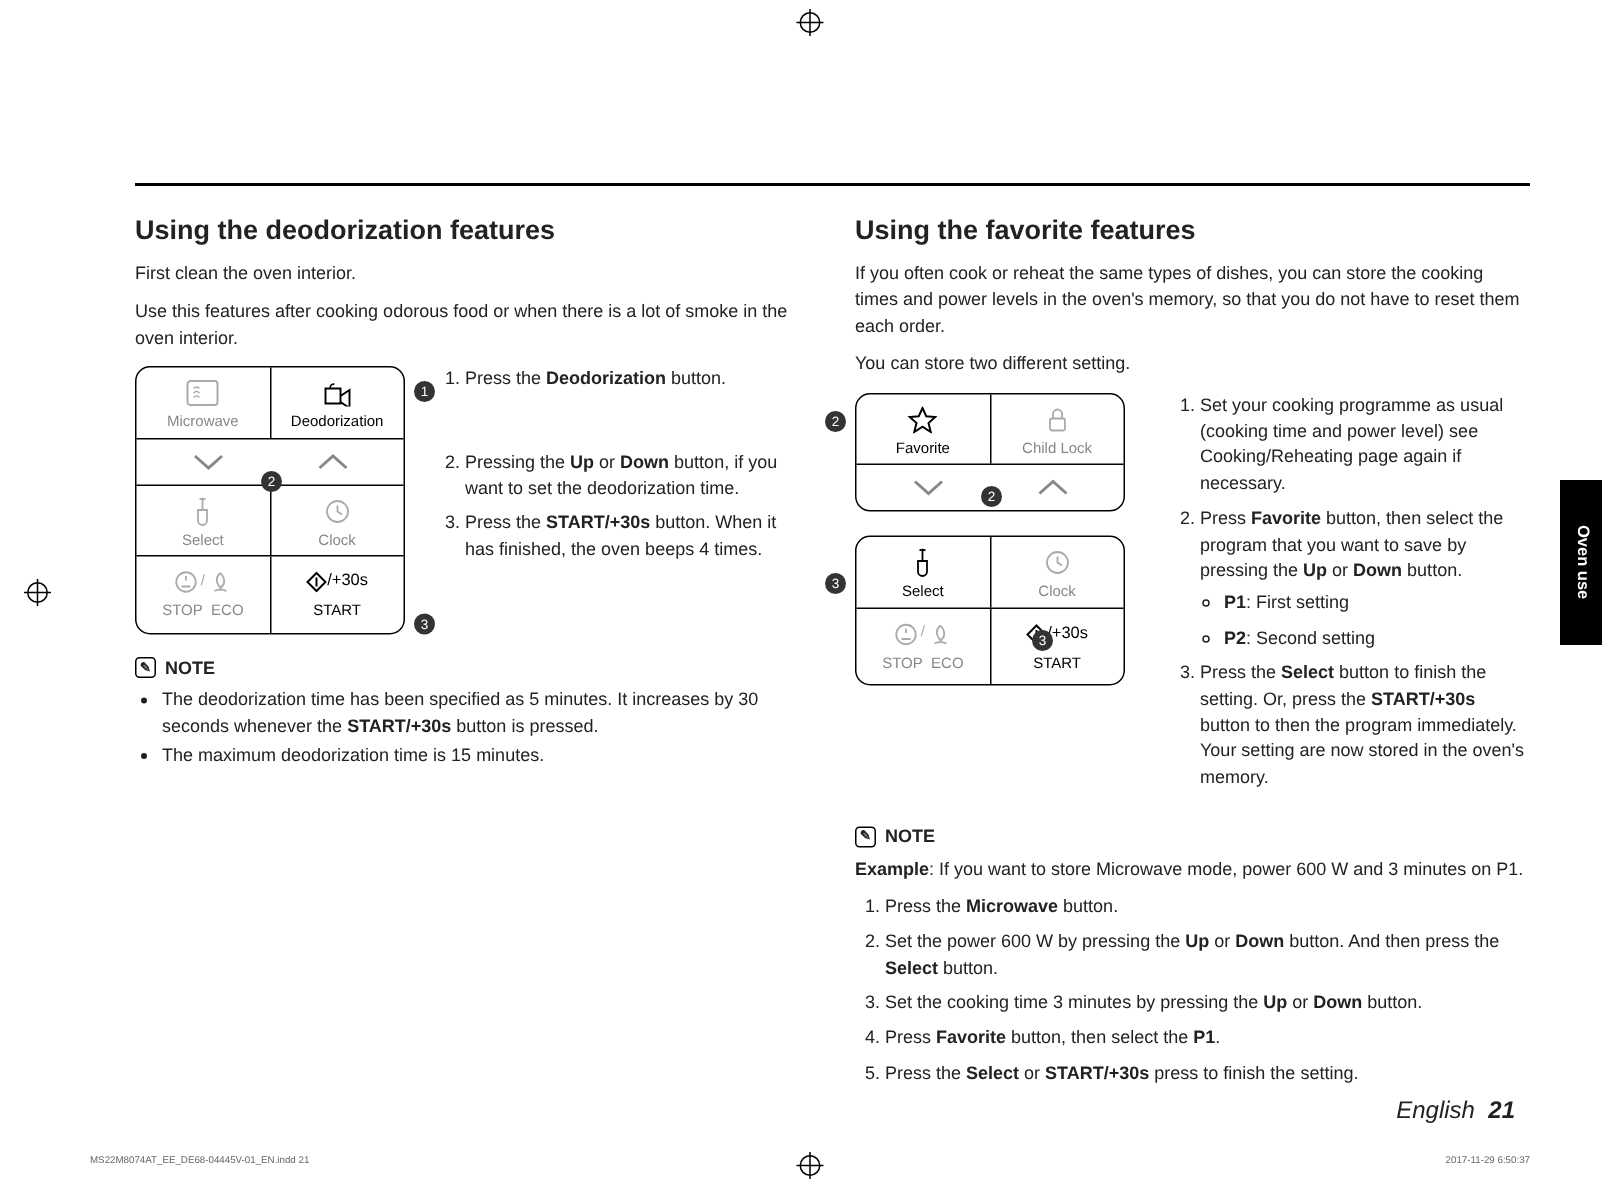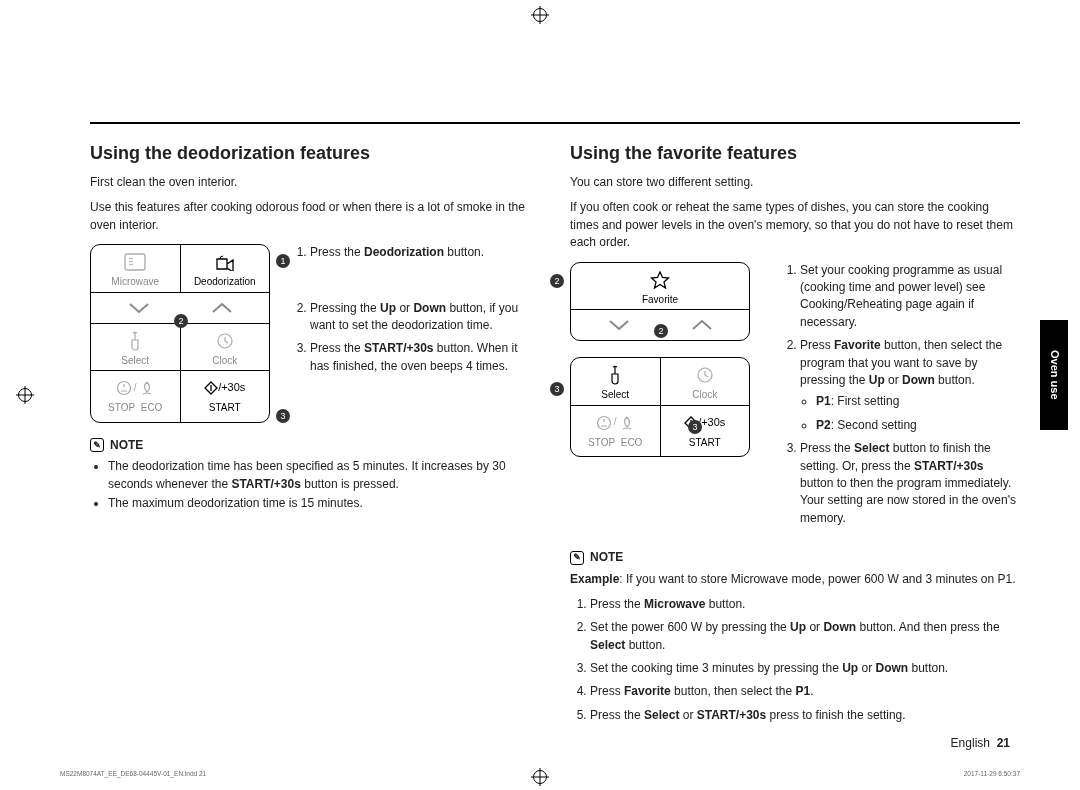--- a/index.html
+++ b/index.html
@@ -135,21 +135,22 @@
     writing-mode: vertical-rl;
     padding: 30px 6px;
     font-size: 11px;
     font-weight: bold;
     border-radius: 0;
   }
   .footer {
     position: absolute;
     bottom: 38px;
     right: 70px;
-    font-size: 12px;
+    font-size: 16px;
+    font-style: italic;
   }
   .micro-footer {
     position: absolute;
     bottom: 12px;
     left: 60px;
     right: 60px;
     display: flex;
     justify-content: space-between;
     font-size: 6.5px;
     color: #666;
@@ -281,34 +282,43 @@
         <span>NOTE</span>
       </div>
       <ul class="bullets">
         <li><span>The deodorization time has been specified as 5 minutes. It increases by 30 seconds whenever the </span><b>START/+30s</b><span> button is pressed.</span></li>
         <li>The maximum deodorization time is 15 minutes.</li>
       </ul>
     </div>
 
     <div class="col">
       <h2>Using the favorite features</h2>
+      <p>If you often cook or reheat the same types of dishes, you can store the cooking times and power levels in the oven's memory, so that you do not have to reset them each order.</p>
       <p>You can store two different setting.</p>
-      <p>If you often cook or reheat the same types of dishes, you can store the cooking times and power levels in the oven's memory, so that you do not have to reset them each order.</p>
 
       <div class="panel-step-row">
         <div style="position:relative; width:190px; flex-shrink:0;">
           <div class="panel">
             <div class="panel-row">
               <div class="panel-cell active">
                 <div class="icon-area">
                     <svg class="ic" width="20" height="18" viewBox="0 0 20 18">
                       <path d="M10 1 l2.5 5.5 6 .5 -4.5 4 1.5 6 -5.5 -3.5 -5.5 3.5 1.5 -6 -4.5 -4 6 -.5 z" fill="none" stroke="#000" stroke-width="1.3"></path>
                     </svg>
                   </div>
                 <span>Favorite</span>
+              </div>
+              <div class="panel-cell">
+                <div class="icon-area">
+                    <svg class="ic" width="14" height="18" viewBox="0 0 14 18">
+                      <rect x="2" y="8" width="10" height="8" rx="1.5" fill="none" stroke="#aaa" stroke-width="1.2"></rect>
+                      <path d="M4 8 v-3 a3 3 0 0 1 6 0 v3" fill="none" stroke="#aaa" stroke-width="1.2"></path>
+                    </svg>
+                  </div>
+                <span>Child Lock</span>
               </div>
             </div>
             <div class="arrows-row">
               <svg class="chev" viewBox="0 0 24 14">
                   <path d="M3 3 L12 11 L21 3"></path>
                 </svg>
               <svg class="chev" viewBox="0 0 24 14">
                   <path d="M3 11 L12 3 L21 11"></path>
                 </svg>
             </div>

